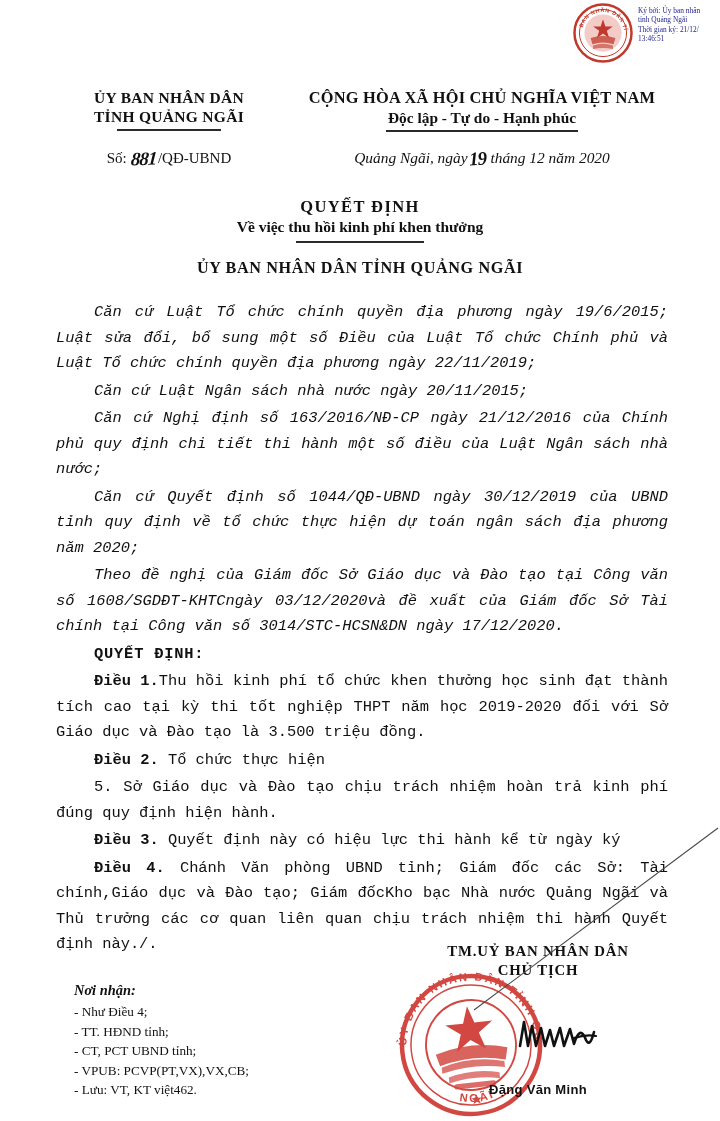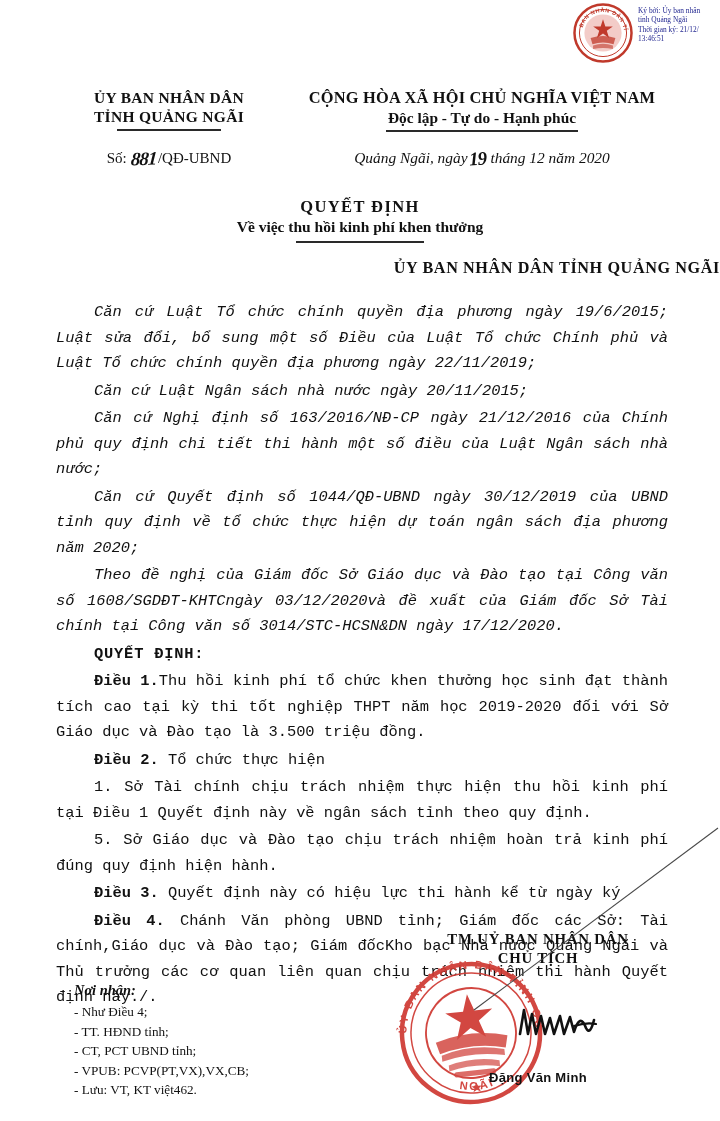--- a/index.html
+++ b/index.html
@@ -167,21 +167,20 @@
     height: 1.5px;
     background: #2a2a2a;
     margin: 4px auto 0 auto;
   }
   .issuer {
     margin-top: 16px;
     font-family: "Liberation Serif", serif;
     font-weight: bold;
     font-size: 16.2px;
     letter-spacing: 0.6px;
-    text-align: right;
   }
 
   
   .body {
     position: absolute;
     top: 300px;
     left: 56px;
     width: 612px;
   }
   p.para {
@@ -238,21 +237,21 @@
   .recipients li {
     font-family: "Liberation Serif", serif;
     font-size: 13.2px;
     line-height: 19.6px;
     white-space: nowrap;
   }
 
   .signature {
     position: absolute;
     left: 388px;
-    top: 0;
+    top: 12px;
     width: 300px;
     text-align: center;
   }
   .sig-title1 {
     font-family: "Liberation Serif", serif;
     font-weight: bold;
     font-size: 14.8px;
     letter-spacing: 0.8px;
     line-height: 19px;
   }
@@ -370,21 +369,20 @@
     <p class="para italic">Căn cứ Nghị định số 163/2016/NĐ-CP ngày 21/12/2016 của Chính phủ quy định chi tiết thi hành một số điều của Luật Ngân sách nhà nước;</p>
     <p class="para italic">Căn cứ Quyết định số 1044/QĐ-UBND ngày 30/12/2019 của UBND tỉnh quy định về tổ chức thực hiện dự toán ngân sách địa phương năm 2020;</p>
     <p class="para italic">Theo đề nghị của Giám đốc Sở Giáo dục và Đào tạo tại Công văn số 1608/SGDĐT-KHTCngày 03/12/2020và đề xuất của Giám đốc Sở Tài chính tại Công văn số 3014/STC-HCSN&amp;DN ngày 17/12/2020.</p>
 
     <p class="para center-head">QUYẾT ĐỊNH:</p>
 
     <p class="para upright"><span class="art">Điều 1.</span><span>Thu hồi kinh phí tổ chức khen thưởng học sinh đạt thành tích cao tại kỳ thi tốt nghiệp THPT năm học 2019-2020 đối với Sở Giáo dục và Đào tạo là 3.500 triệu đồng.</span></p>
 
     <p class="para upright"><span class="art">Điều 2.</span><span> Tổ chức thực hiện</span></p>
 
-    <p class="para upright"><span>1. Sở Tài chính chịu trách nhiệm thực hiện thu hồi kinh phí tại Điều 1 Quyết định này về ngân sách tỉnh theo quy định.</span></p>
 
     <p class="para upright"><span>5. Sở Giáo dục và Đào tạo chịu trách nhiệm hoàn trả kinh phí đúng quy định hiện hành.</span></p>
 
     <p class="para upright"><span class="art">Điều 3.</span><span> Quyết định này có hiệu lực thi hành kể từ ngày ký</span></p>
 
     <p class="para upright"><span class="art">Điều 4.</span><span> Chánh Văn phòng UBND tỉnh; Giám đốc các Sở: Tài chính,Giáo dục và Đào tạo; Giám đốcKho bạc Nhà nước Quảng Ngãi và Thủ trưởng các cơ quan liên quan chịu  trách nhiệm thi hành Quyết định này./.</span></p>
   </div>
 
   <div class="footer">
 

